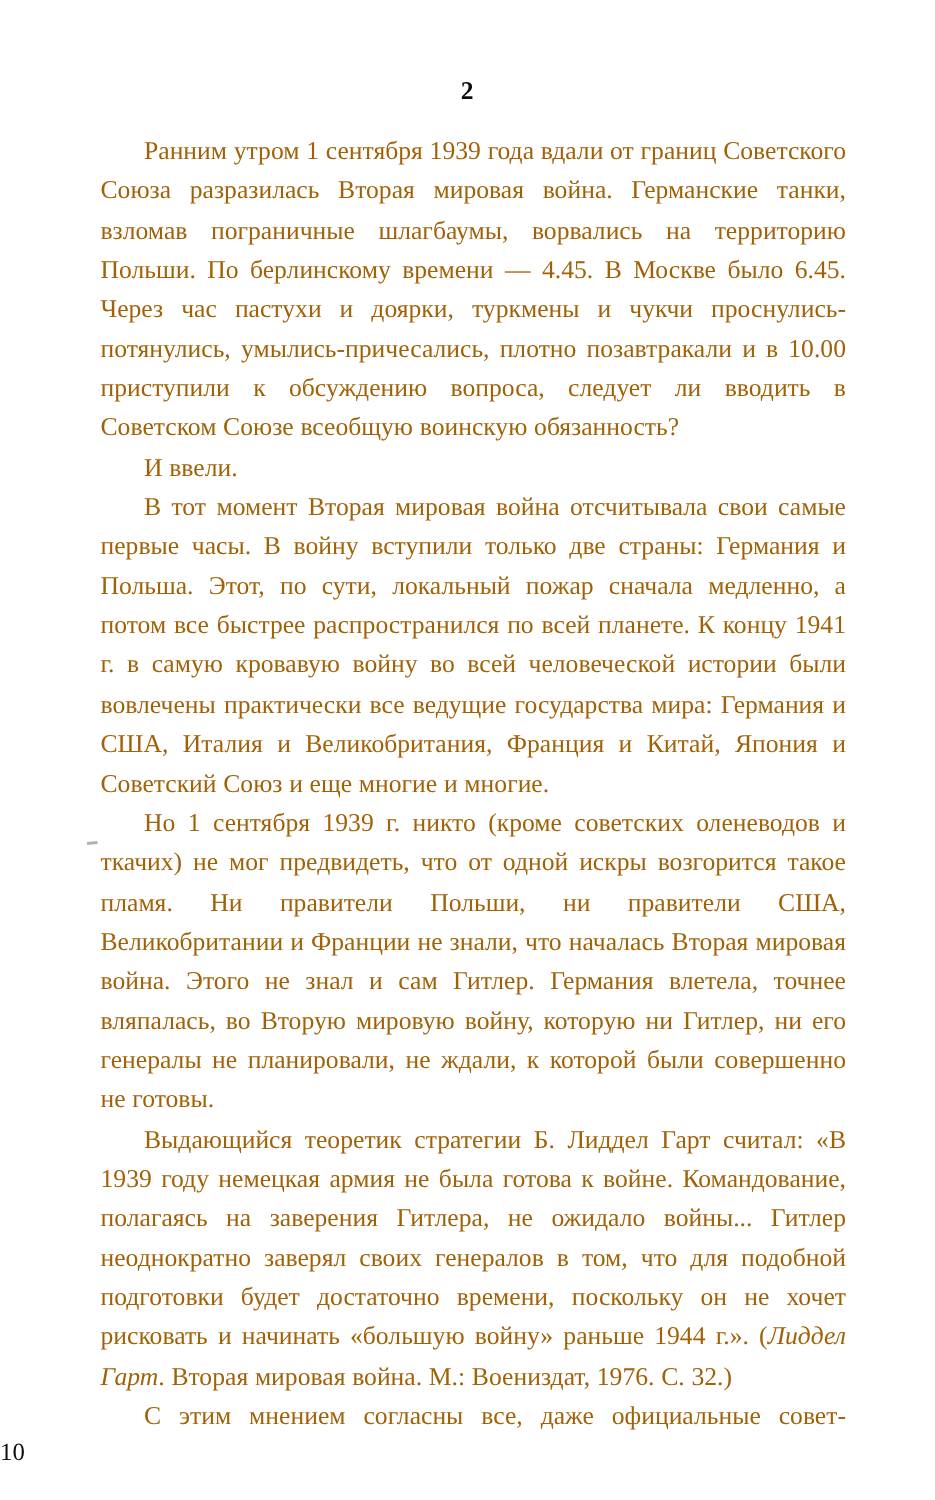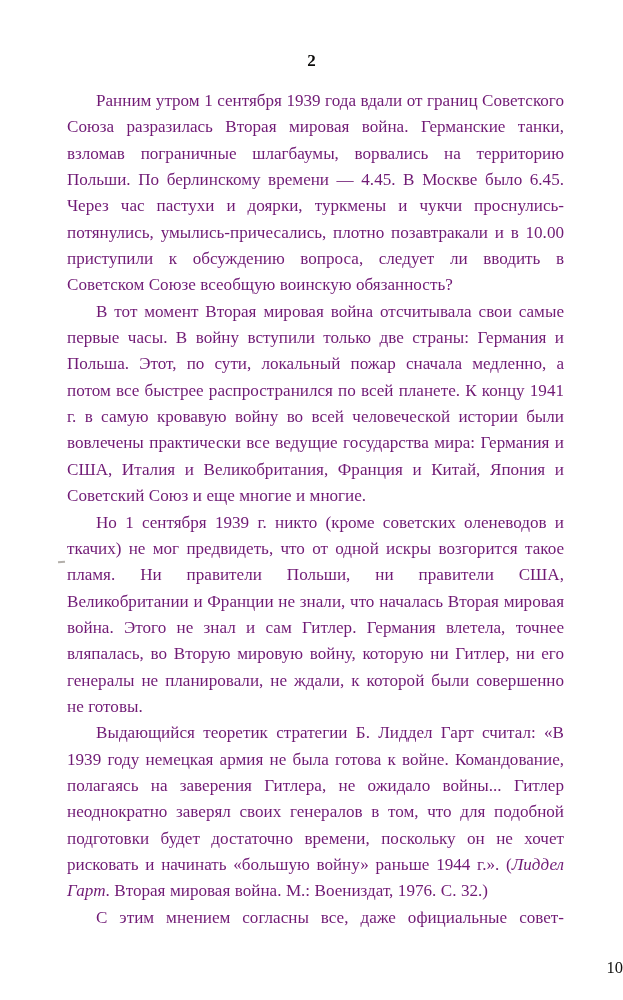--- a/index.html
+++ b/index.html
@@ -43,21 +43,21 @@
 
   .para {
     margin: 0;
     font-size: 17.1px;
     line-height: 26.35px;
     text-align: justify;
     text-justify: inter-word;
     text-indent: 29px;
     hyphens: manual;
     word-spacing: 0.2px;
-    color: #701a75;
+    color: #a16207;
   }
   
   .para.force-justify::after {
     content: "";
     display: inline-block;
     width: 100%;
   }
 
   .ital {
     font-style: italic;
@@ -74,37 +74,38 @@
     opacity: 0.75;
     transform: rotate(-6deg);
   }
 
   
   .folio {
     position: absolute;
     bottom: 22px;
     left: 0;
     width: 623px;
-    text-align: right;
+    text-align: left;
     font-size: 16.5px;
     color: #100f0d;
   }
 </style>
 </head>
 <body>
 
 <div class="page">
 
   <div class="chapter-number">2</div>
 
   <div class="textblock">
 
     <p class="para">Ранним утром 1 сентября 1939 года вдали от границ Советского Союза разразилась Вторая мировая война. Германские танки, взломав пограничные шлагбаумы, ворвались на территорию Польши. По берлинскому времени — 4.45. В Москве было 6.45. Через час пастухи и доярки, туркмены и чукчи проснулись-потянулись, умылись-причесались, плотно позавтракали и в 10.00 приступили к обсуждению вопроса, следует ли вводить в Советском Союзе всеобщую воинскую обязанность?</p>
 
 
+    <p class="para">И ввели.</p>
 
     <p class="para">В тот момент Вторая мировая война отсчитывала свои самые первые часы. В войну вступили только две страны: Германия и Польша. Этот, по сути, локальный пожар сначала медленно, а потом все быстрее распространился по всей планете. К концу 1941 г. в самую кровавую войну во всей человеческой истории были вовлечены практически все ведущие государства мира: Германия и США, Италия и Великобритания, Франция и Китай, Япония и Советский Союз и еще многие и многие.</p>
 
     <p class="para">Но 1 сентября 1939 г. никто (кроме советских оленеводов и ткачих) не мог предвидеть, что от одной искры возгорится такое пламя. Ни правители Польши, ни правители США, Великобритании и Франции не знали, что началась Вторая мировая война. Этого не знал и сам Гитлер. Германия влетела, точнее вляпалась, во Вторую мировую войну, которую ни Гитлер, ни его генералы не планировали, не ждали, к которой были совершенно не готовы.</p>
 
     <p class="para"><span>Выдающийся теоретик стратегии Б. Лиддел Гарт считал: «В 1939 году немецкая армия не была готова к войне. Командование, полагаясь на заверения Гитлера, не ожидало войны... Гитлер неоднократно заверял своих генералов в том, что для подобной подготовки будет достаточно времени, поскольку он не хочет рисковать и начинать «большую войну» раньше 1944 г.». (</span><span class="ital">Лиддел Гарт</span><span>. Вторая мировая война. М.: Воениздат, 1976. С. 32.)</span></p>
 
     <p class="para force-justify">С этим мнением согласны все, даже официальные совет-</p>
 
   </div>

